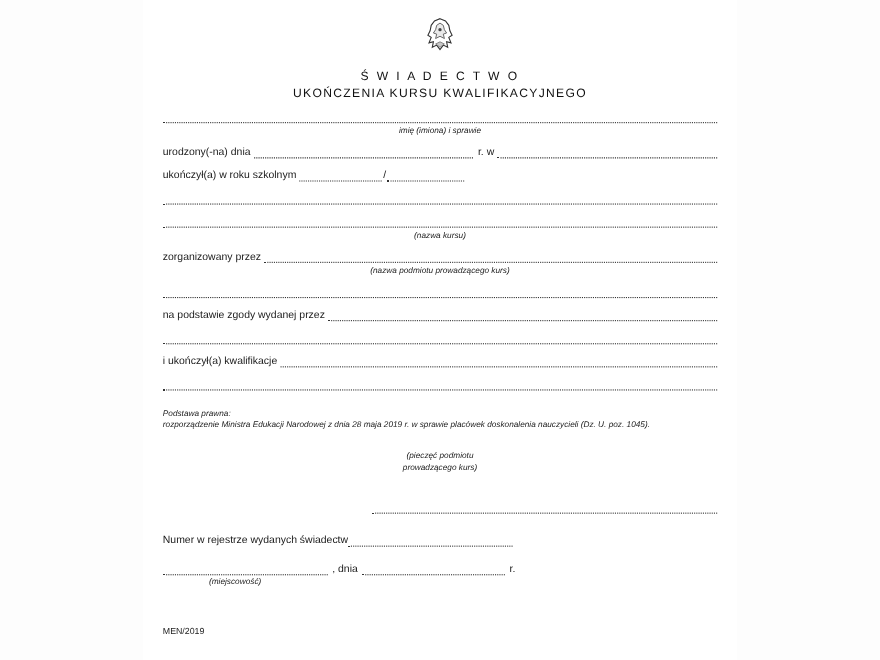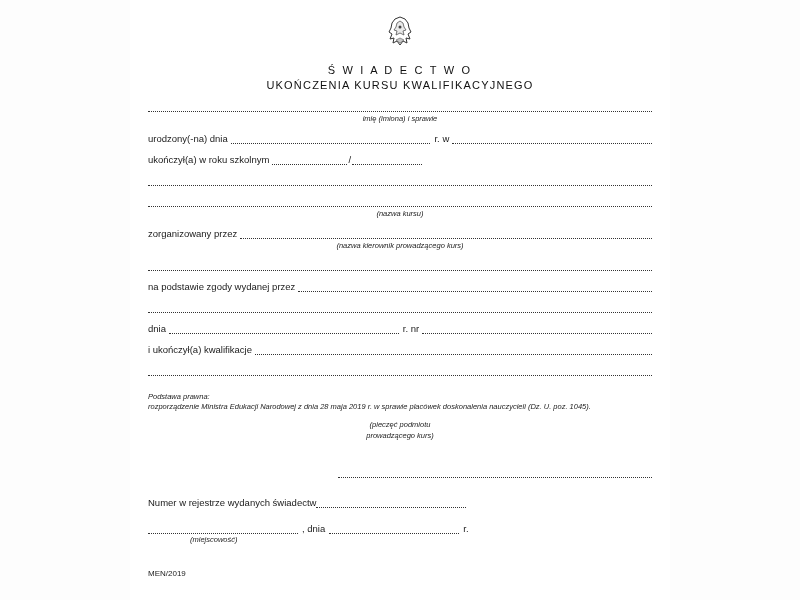--- a/index.html
+++ b/index.html
@@ -100,21 +100,21 @@
   }
   .legal .legal-head {
     font-style: italic;
   }
 
   .stamp-caption {
     text-align: center;
     font-size: 7.5px;
     font-style: italic;
     color: #222;
-    margin-top: 8px;
+    margin-top: 18px;
     line-height: 1.4;
   }
 
   .sign-line {
     margin-top: 26px;
     border-bottom: 1px dotted #333;
     height: 10px;
     margin-left: 190px;
   }
   .sign-caption {
@@ -201,37 +201,31 @@
     </div>
 
     <div class="fullrule"></div>
     <div class="fullrule"></div>
     <div class="caption">(nazwa kursu)</div>
 
     <div class="row">
       <span class="lbl">zorganizowany przez</span>
       <span class="dots"></span>
     </div>
-    <div class="caption">(nazwa kierownik prowadzącego kurs)</div>
+    <div class="caption">(nazwa podmiotu prowadzącego kurs)</div>
 
     <div class="fullrule"></div>
 
     <div class="row">
       <span class="lbl">na podstawie zgody wydanej przez</span>
       <span class="dots"></span>
     </div>
 
     <div class="fullrule"></div>
 
-    <div class="row">
-      <span class="lbl">dnia</span>
-      <span class="dots"></span>
-      <span class="lbl" style="padding-left:4px;">r. nr</span>
-      <span class="dots"></span>
-    </div>
 
     <div class="row">
       <span class="lbl">i ukończył(a) kwalifikacje</span>
       <span class="dots"></span>
     </div>
 
     <div class="fullrule"></div>
 
     <div class="legal">
       <div class="legal-head">Podstawa prawna:</div>

